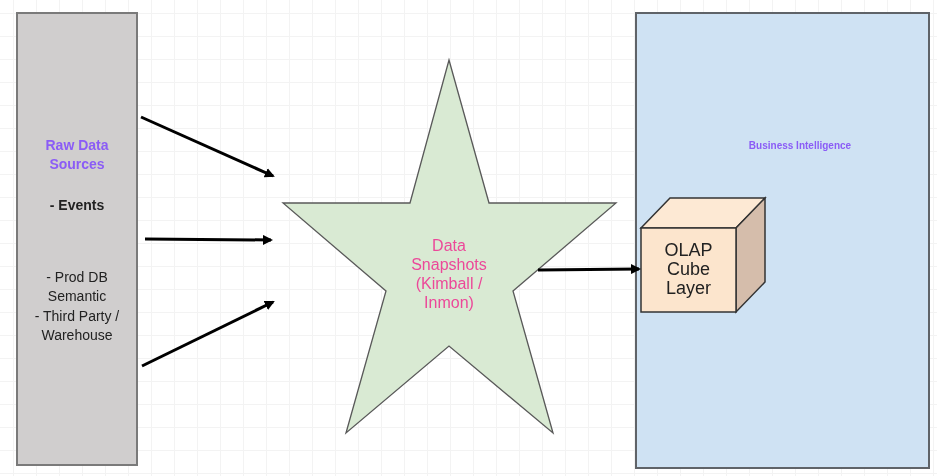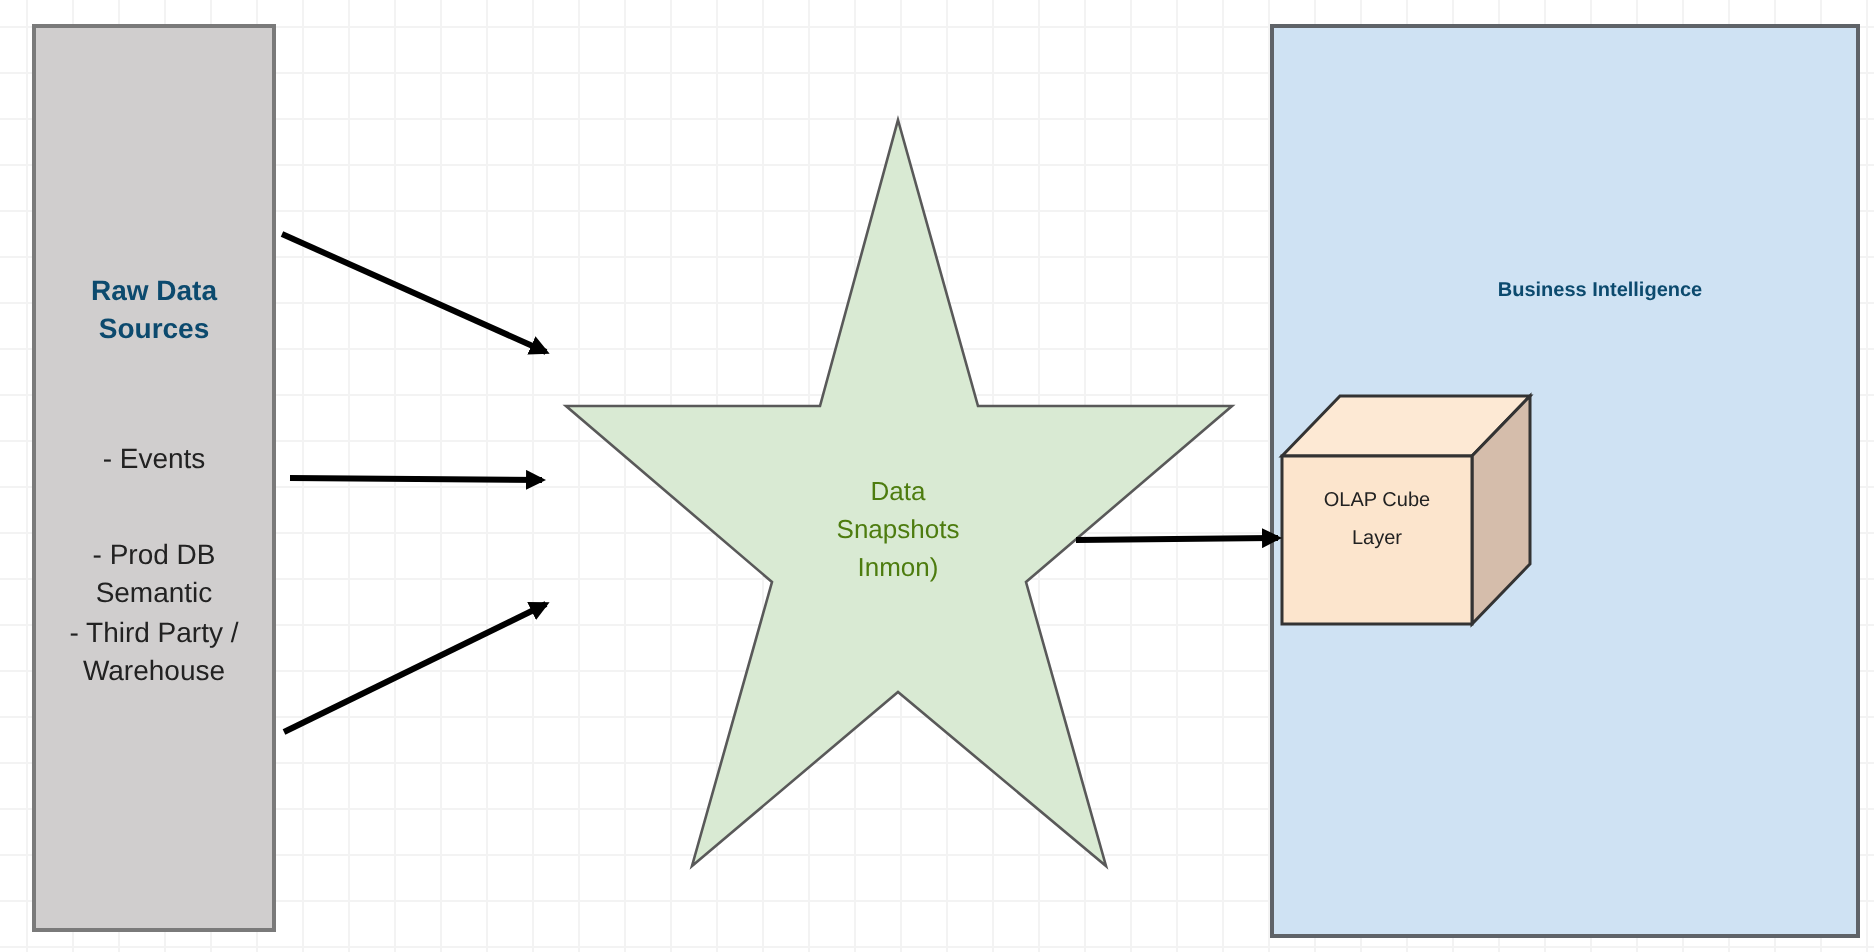--- a/index.html
+++ b/index.html
@@ -15,26 +15,26 @@
   }
   .canvas { position: absolute; left: 0; top: 0; width: 937px; height: 476px; }
   .box-raw {
     position: absolute; left: 16px; top: 12px; width: 122px; height: 454px;
     background: #d0cece; border: 2px solid #7a7a7a; box-sizing: border-box;
   }
   .box-bi {
     position: absolute; left: 635px; top: 12px; width: 295px; height: 457px;
     background: #cfe2f3; border: 2px solid #5f6368; box-sizing: border-box;
   }
-  .txt { position: absolute; text-align: center; color: #0c4a6e; }
+  .txt { position: absolute; text-align: center; color: #8b5cf6; }
   .raw-title { left: 16px; top: 136px; width: 122px; font-weight: bold; font-size: 14px; line-height: 19px; }
   .raw-item { left: 16px; width: 122px; font-size: 14px; line-height: 19px; color: #222; }
   .bi-title { left: 635px; top: 136px; width: 330px; font-weight: bold; font-size: 10px; line-height: 19px; }
-  .dw-text { left: 390px; top: 236px; width: 118px; font-size: 13px; line-height: 19px; color: #4d7c0f; }
-  .cube-text { left: 641px; top: 241px; width: 95px; font-size: 10px; line-height: 19px; color: #222; }
+  .dw-text { left: 390px; top: 236px; width: 118px; font-size: 16px; line-height: 19px; color: #ec4899; }
+  .cube-text { left: 641px; top: 241px; width: 95px; font-size: 18px; line-height: 19px; color: #222; }
   svg { position: absolute; left: 0; top: 0; }
 </style>
 </head>
 <body>
 
 <div class="canvas">
 
   <div class="box-raw" style="background: rgb(208, 206, 206);"></div>
   <div class="box-bi" style="background: rgb(207, 226, 243);"></div>
 
@@ -57,37 +57,38 @@
     <line x1="145" y1="239" x2="271" y2="240" stroke="#000" stroke-width="3" marker-end="url(#arrowhead)"></line>
     <line x1="142" y1="366" x2="273" y2="302" stroke="#000" stroke-width="3" marker-end="url(#arrowhead)"></line>
     <line x1="538" y1="270" x2="639" y2="269" stroke="#000" stroke-width="3" marker-end="url(#arrowhead)"></line>
   </svg>
 
   <div class="txt raw-title">
     <div>Raw Data</div>
     <div>Sources</div>
   </div>
 
-  <div class="txt raw-item" style="top:220px;">
+  <div class="txt raw-item" style="top:196px;font-weight:bold;">
     <div>- Events</div>
   </div>
   <div class="txt raw-item" style="top:268px;">
     <div>- Prod DB</div>
     <div>Semantic</div>
   </div>
   <div class="txt raw-item" style="top:307px;">
     <div>- Third Party /</div>
     <div>Warehouse</div>
   </div>
 
   <div class="txt bi-title">Business Intelligence</div>
 
   <div class="txt dw-text">
     <div>Data</div>
     <div>Snapshots</div>
+    <div>(Kimball /</div>
     <div>Inmon)</div>
   </div>
 
   <div class="txt cube-text">
     <div>OLAP Cube</div>
     <div>Layer</div>
   </div>
 </div>
 
 </body></html>

